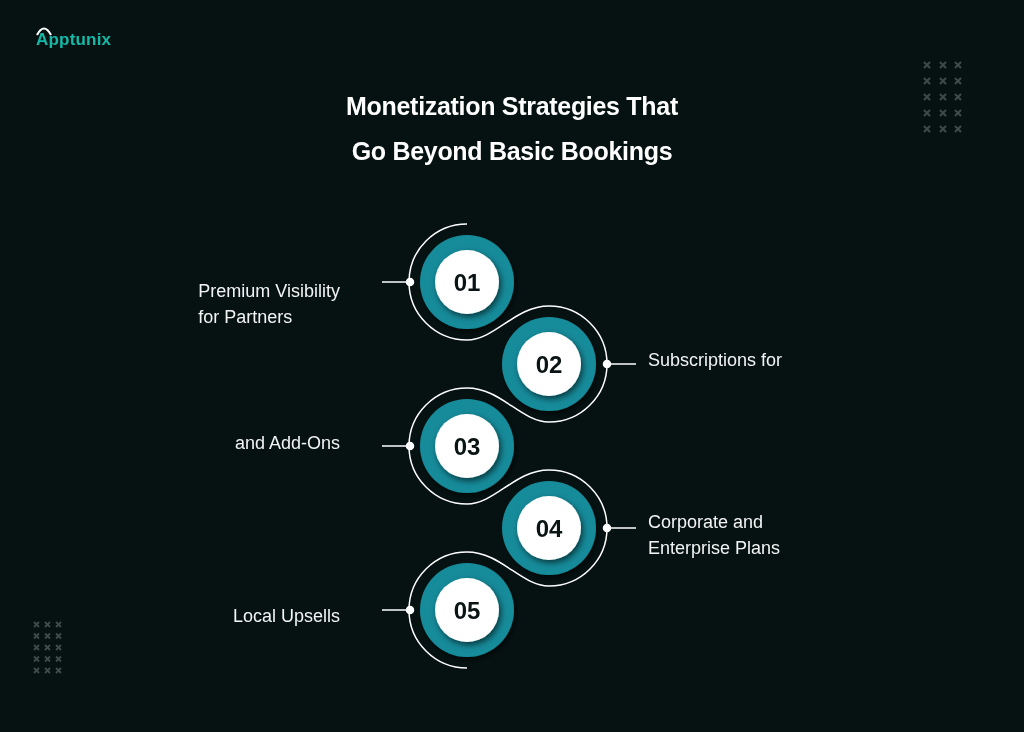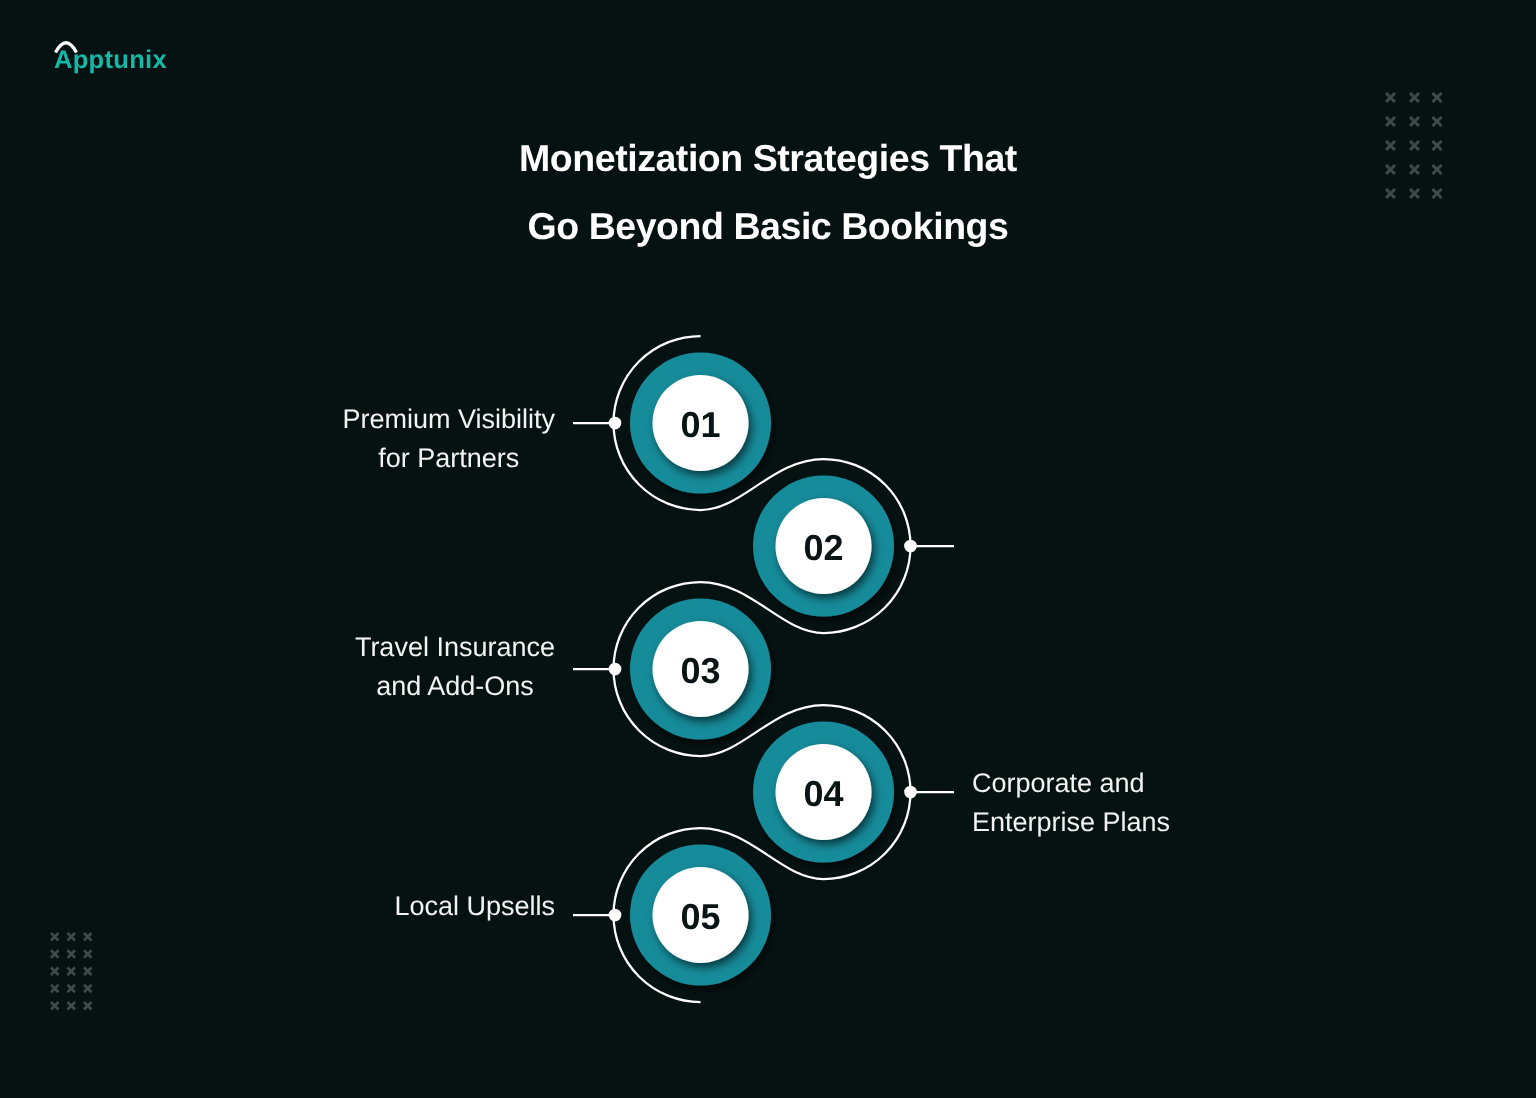--- a/index.html
+++ b/index.html
@@ -24,21 +24,21 @@
     letter-spacing: -0.3px;
   }
   .title div { display: block; }
   .dots {
     position: absolute;
   }
   .dots svg { display: block; }
   .label {
     position: absolute; font-size: 18px; line-height: 26px; color: #f2f4f4;
   }
-  .label.left { text-align: center; right: 654px; }
+  .label.left { text-align: left; right: 684px; margin-top: 12px; }
   .label.right { text-align: left; left: 648px; }
   .diagram { position: absolute; left: 0; top: 0; }
 </style>
 </head>
 <body>
 
 <svg class="logo-arc" viewBox="0 0 16 10">
   <path d="M1 9 Q8 -4 15 9" stroke="#fff" stroke-width="2.2" fill="none"></path>
 </svg>
 <div class="logo">Apptunix</div>
@@ -138,23 +138,23 @@
     <text x="549" y="537">04</text>
     <text x="467" y="619">05</text>
   </g>
 </svg>
 
 <div class="label left" style="top:266px;">
   <div>Premium Visibility</div>
   <div>for Partners</div>
 </div>
 <div class="label right" style="top:347px;">
+  <div>Subscriptions for</div>
 </div>
 <div class="label left" style="top:418px;">
-  <div>Travel Insurance</div>
   <div>and Add-Ons</div>
 </div>
 <div class="label right" style="top:509px;">
   <div>Corporate and</div>
   <div>Enterprise Plans</div>
 </div>
 <div class="label left" style="top:591px;">
   <div>Local Upsells</div>
 </div>
 

